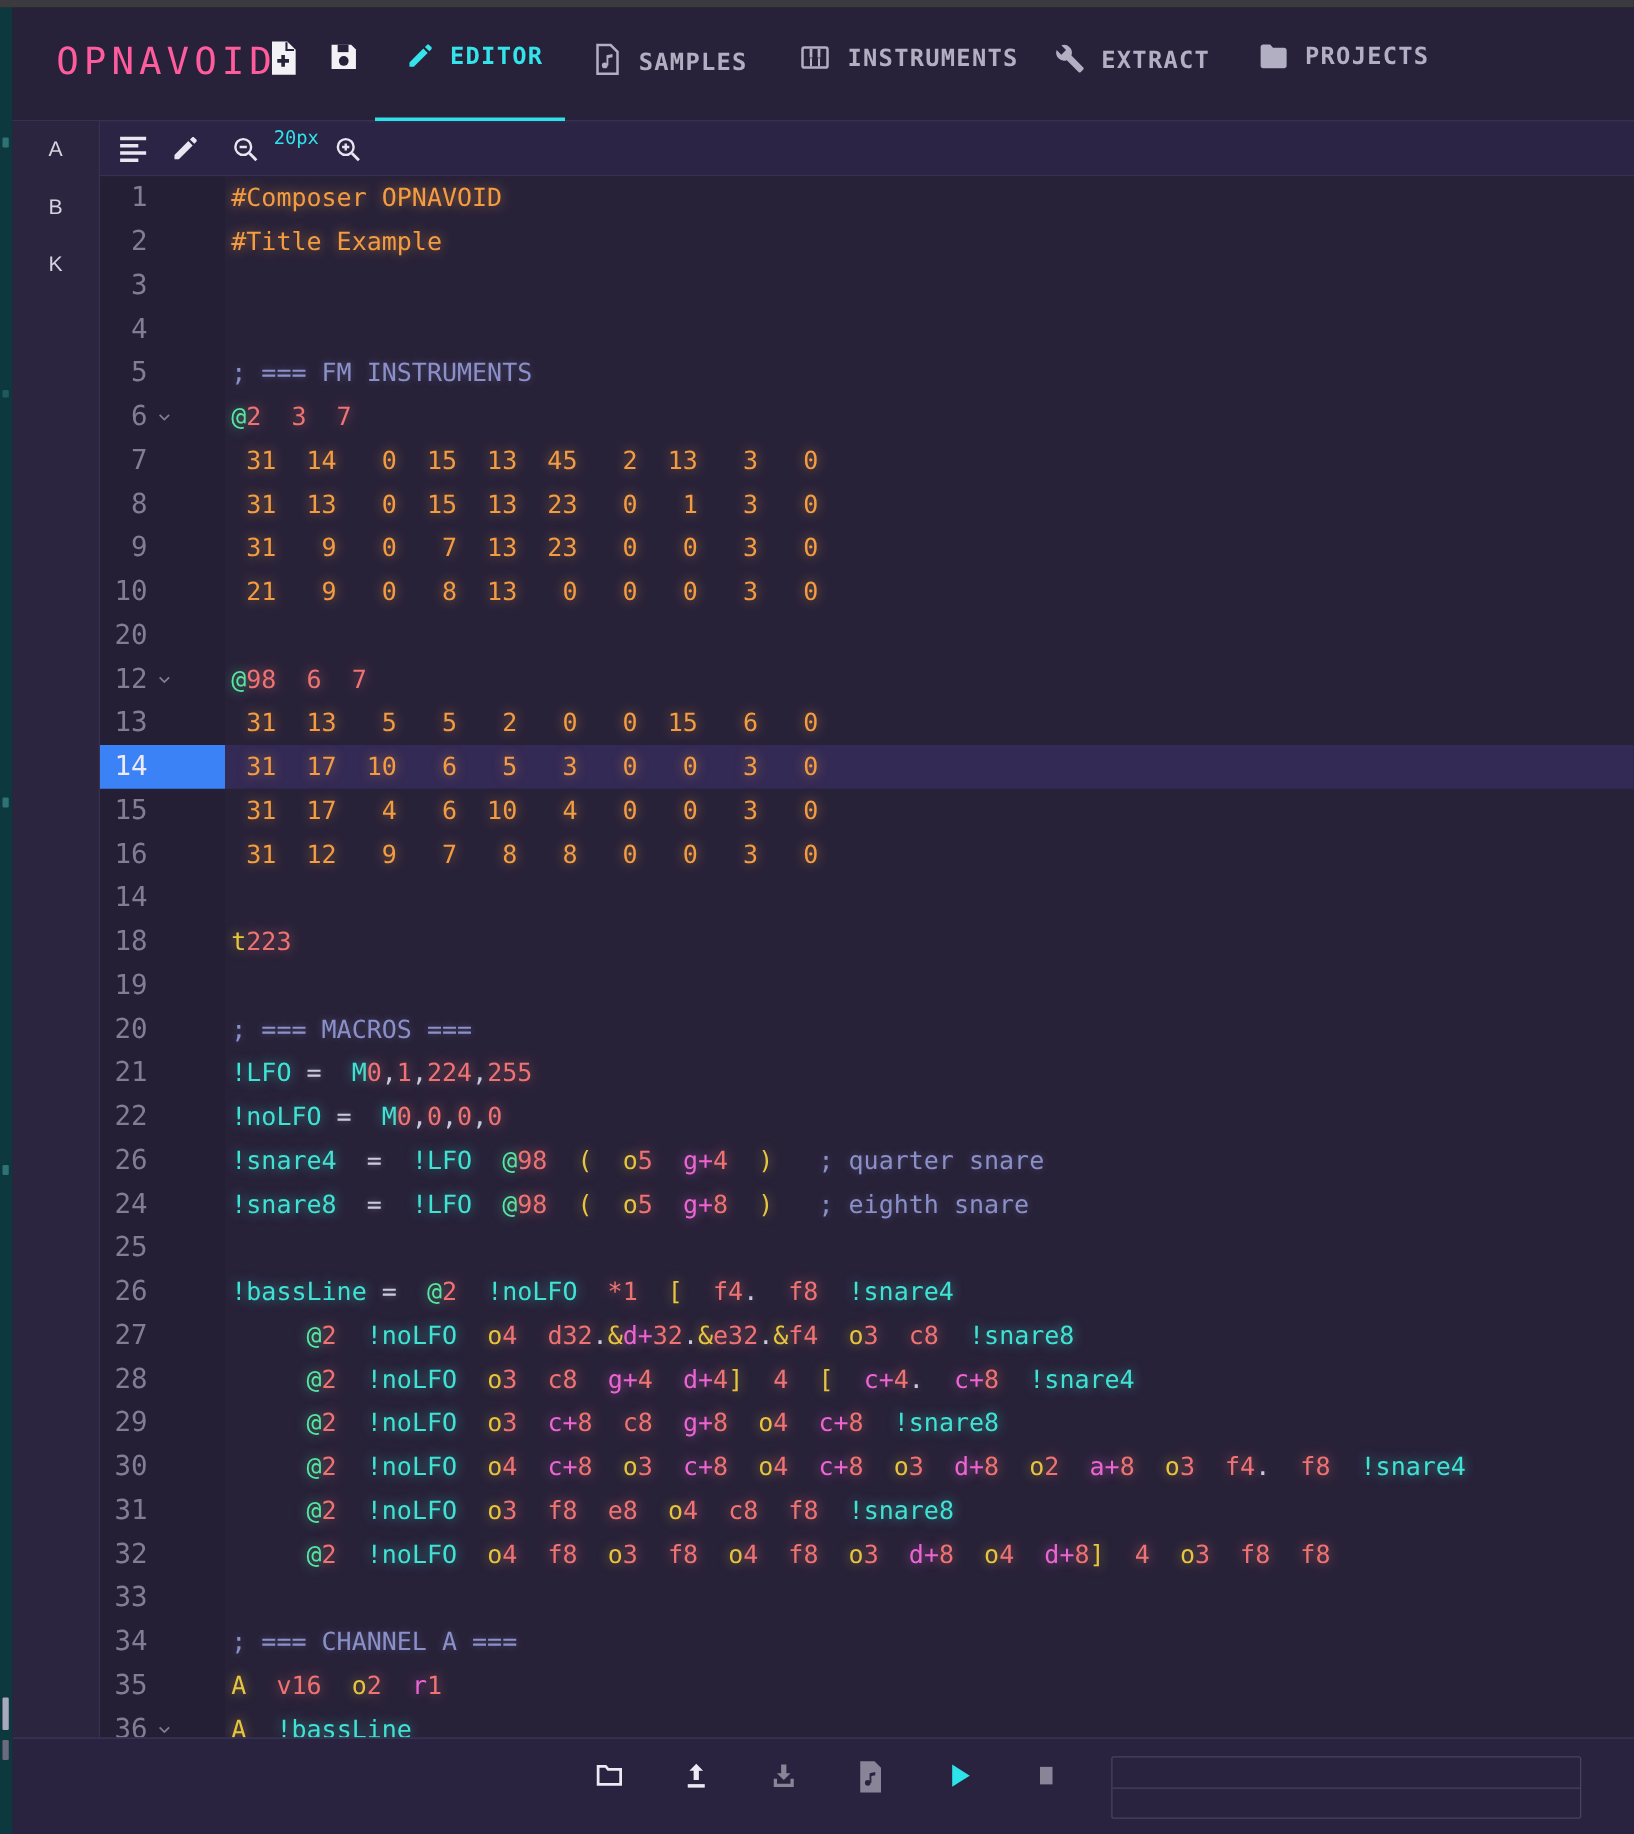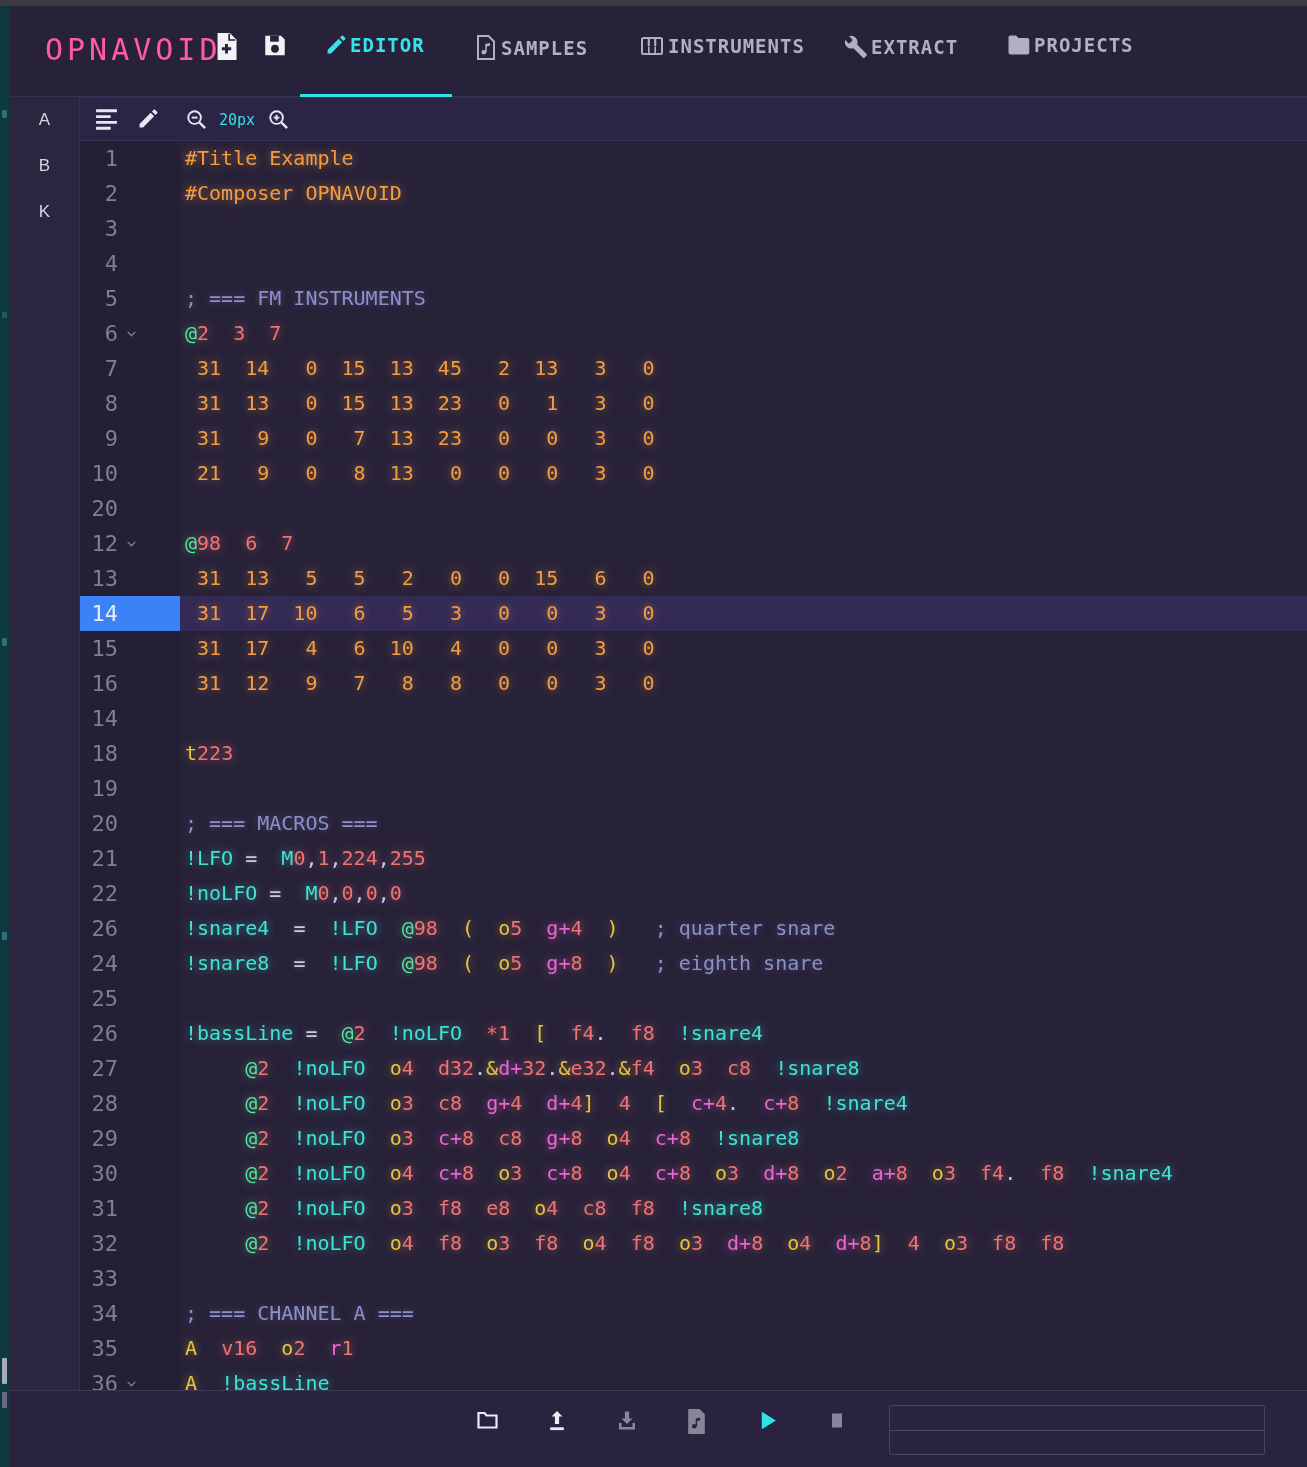--- a/index.html
+++ b/index.html
@@ -17,38 +17,38 @@
   .rm3{top:632px;height:8px;background:#2f7276}
   .rm4{top:926px;height:8px;background:#2f7276}
   .rm5{top:1352px;height:26px;background:#a9a9bd}
   .rm6{top:1386px;height:16px;background:#6a6a80}
   
   .app-header{position:absolute;left:10px;top:6px;width:1297px;height:91px;background:#272139;border-bottom:1px solid #383252;box-sizing:border-box}
   .logo{position:absolute;left:35px;top:26px;font-size:30px;font-weight:normal;letter-spacing:4px;color:#ff5c9e;white-space:nowrap}
   .file-btn{position:absolute;top:26px;color:#f2f2f6;cursor:pointer}
   #new-file-button{left:203px}
   #save-button{left:252px}
-  .tab{position:absolute;top:28px;display:flex;align-items:center;gap:3px;color:#b3afc2;
+  .tab{position:absolute;top:28px;display:flex;align-items:flex-end;gap:13px;color:#b3afc2;
        font-size:19px;font-weight:bold;letter-spacing:1px;cursor:pointer;white-space:nowrap}
   .tab.active{color:#35e3ea}
   #tab-editor{left:315px}
   #tab-samples{left:464px}
   #tab-instruments{left:629px}
   #tab-extract{left:833px}
   #tab-projects{left:997px}
   .tab-underline{position:absolute;left:290px;bottom:-1px;width:152px;height:3px;background:#2ee2ea}
   
   .editor-toolbar{position:absolute;left:80px;top:97px;width:1227px;height:44px;background:#2c2444;
        border-bottom:1px solid #383252;border-top:1px solid #322b4c;box-sizing:border-box}
   .tb{position:absolute;top:10px;color:#e8e6f0;cursor:pointer}
   #align-button{left:14px}
   #edit-pencil-button{left:57px}
   #zoom-out-button{left:105px}
   #zoom-in-button{left:187px}
-  .font-size-label{position:absolute;left:139px;top:13px;font-size:15px;color:#2ee2ea}
+  .font-size-label{position:absolute;left:139px;top:3px;font-size:15px;color:#2ee2ea}
   
   .channel-rail{position:absolute;left:10px;top:97px;width:70px;height:1293px;background:#2b2540;
        border-right:1px solid #38324e;box-sizing:border-box}
   .channel-item{height:46px;display:flex;align-items:center;justify-content:center;
        color:#d6d3e0;font-size:17px;font-family:"Liberation Sans",sans-serif;cursor:pointer}
   
   .gutter{position:absolute;left:80px;top:141px;width:100px;height:1249px;background:#251f36;overflow:hidden}
   .code{position:absolute;left:180px;top:141px;width:1127px;height:1249px;background:#282239;overflow:hidden}
   .g-row{height:35px;display:flex;align-items:center}
   .g-num{width:38px;text-align:right;font-size:22px;color:#827d94}
@@ -308,22 +308,22 @@
     <div class="g-row">
       <span class="g-num">36</span>
       <span class="g-fold">
         <svg width="13" height="13" viewBox="0 0 24 24">
           <path d="M5 9l7 7 7-7" fill="none" stroke="currentColor" stroke-width="2.6"></path>
         </svg>
       </span>
     </div>
   </div>
 <div class="code" id="code">
+    <div class="c-row"><span class="tk-or">#Composer OPNAVOID</span></div>
     <div class="c-row"><span class="tk-or">#Title Example</span></div>
-    <div class="c-row"><span class="tk-or">#Composer OPNAVOID</span></div>
     <div class="c-row"></div>
     <div class="c-row"></div>
     <div class="c-row"><span class="tk-co">; === FM INSTRUMENTS</span></div>
     <div class="c-row"><span class="tk-gr">@</span><span class="tk-sa">2  3  7</span></div>
     <div class="c-row"><span class="tk-or"> 31  14   0  15  13  45   2  13   3   0</span></div>
     <div class="c-row"><span class="tk-or"> 31  13   0  15  13  23   0   1   3   0</span></div>
     <div class="c-row"><span class="tk-or"> 31   9   0   7  13  23   0   0   3   0</span></div>
     <div class="c-row"><span class="tk-or"> 21   9   0   8  13   0   0   0   3   0</span></div>
     <div class="c-row"></div>
     <div class="c-row"><span class="tk-gr">@</span><span class="tk-sa">98  6  7</span></div>

